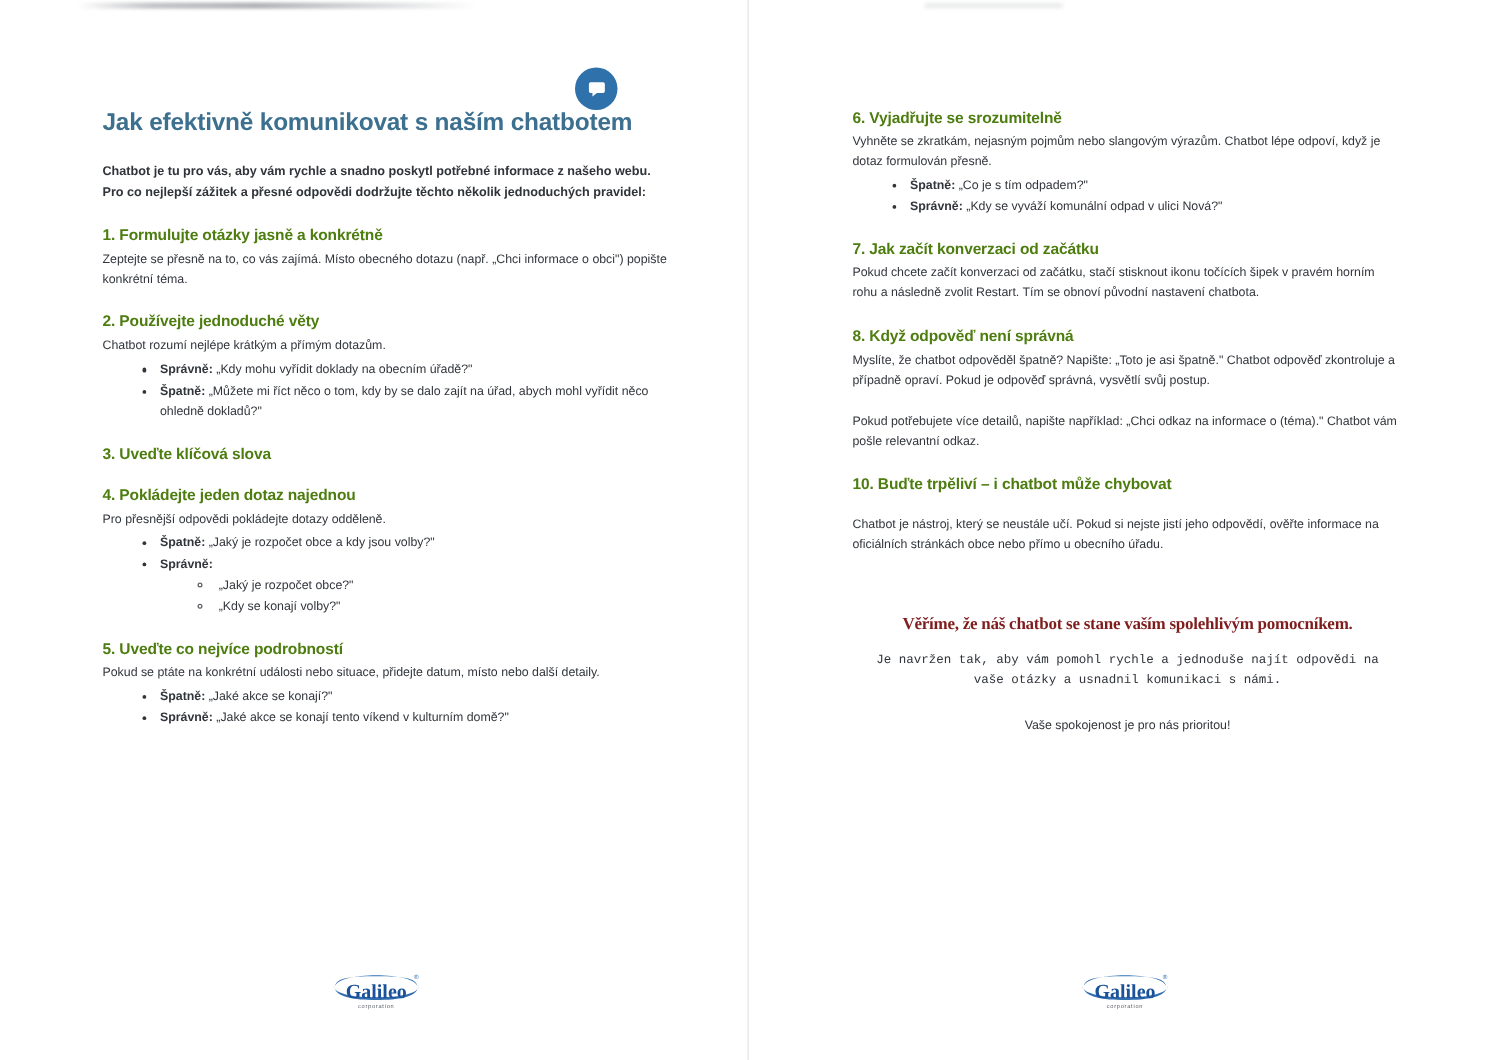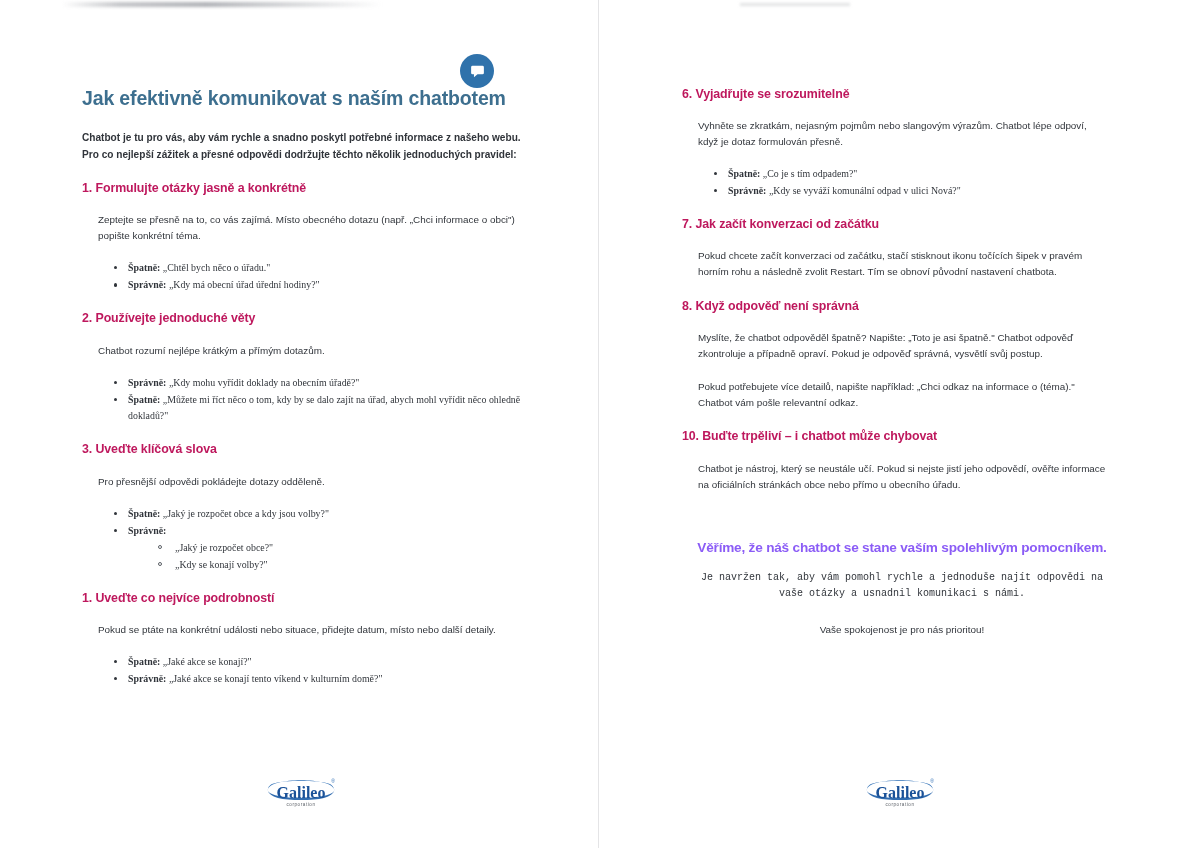--- a/index.html
+++ b/index.html
@@ -92,38 +92,37 @@
     color: #30343a;
     margin: 20px 0 0 0;
   }
 
   
   .section { margin-top: 17px; }
 
   h3.sec-head {
     font-size: 12.4px;
     font-weight: bold;
-    color: #be185d;
+    color: #4d7c0f;
     margin: 0 0 4px 0;
     line-height: 1.3;
     letter-spacing: -.1px;
   }
   .sec-body {
     font-size: 9.9px;
     line-height: 1.62;
     color: #31353b;
-    margin: 16px;
+    margin: 0;
   }
   .sec-body.gap-top { margin-top: 17px; }
 
   ul.examples {
     list-style: none;
     margin: 3px 0 0 0;
     padding: 0 0 0 32px;
-    font-family: Liberation Serif, serif;
   }
   ul.examples > li {
     position: relative;
     font-size: 9.9px;
     line-height: 1.62;
     color: #31353b;
     margin-bottom: 1px;
     padding-left: 14px;
   }
   ul.examples > li::before {
@@ -160,24 +159,25 @@
     box-sizing: border-box;
   }
   .lbl { font-weight: bold; }
   .b { font-weight: normal; }
 
   
   .closing { margin-top: 46px; text-align: center; }
   .closing-head {
     font-size: 13.6px;
     font-weight: bold;
-    color: #8b5cf6;
+    color: #7f1d1d;
     line-height: 1.35;
     margin: 13px;
     letter-spacing: -.2px;
+    font-family: Liberation Serif, serif;
   }
   .closing-sub {
     font-size: 10px;
     line-height: 1.6;
     color: #31353b;
     margin: 6px 14px 0 14px;
     font-family: Liberation Mono, monospace;
   }
   .closing-note {
     font-size: 9.9px;
@@ -213,55 +213,52 @@
         <path d="M5 4h14a2 2 0 0 1 2 2v8a2 2 0 0 1-2 2h-7l-5 4v-4H5a2 2 0 0 1-2-2V6a2 2 0 0 1 2-2z" fill="#ffffff"></path>
       </svg>
     </div>
   </div>
 
   <p class="intro">Chatbot je tu pro vás, aby vám rychle a snadno poskytl potřebné informace z našeho webu. Pro co nejlepší zážitek a přesné odpovědi dodržujte těchto několik jednoduchých pravidel:</p>
 
   <div class="section">
     <h3 class="sec-head">1. Formulujte otázky jasně a konkrétně</h3>
     <p class="sec-body">Zeptejte se přesně na to, co vás zajímá. Místo obecného dotazu (např. „Chci informace o obci") popište konkrétní téma.</p>
-    <ul class="examples">
-      <li><span class="lbl">Špatně:</span> <span>„Chtěl bych něco o úřadu."</span></li>
-      <li><span class="lbl">Správně:</span> <span>„Kdy má obecní úřad úřední hodiny?"</span></li>
-    </ul>
   </div>
 
   <div class="section">
     <h3 class="sec-head">2. Používejte jednoduché věty</h3>
     <p class="sec-body">Chatbot rozumí nejlépe krátkým a přímým dotazům.</p>
     <ul class="examples">
       <li><span class="lbl">Správně:</span> <span>„Kdy mohu vyřídit doklady na obecním úřadě?"</span></li>
       <li><span class="lbl">Špatně:</span> <span>„Můžete mi říct něco o tom, kdy by se dalo zajít na úřad, abych mohl vyřídit něco ohledně dokladů?"</span></li>
     </ul>
   </div>
 
   <div class="section">
     <h3 class="sec-head">3. Uveďte klíčová slova</h3>
   </div>
 
   <div class="section">
+    <h3 class="sec-head">4. Pokládejte jeden dotaz najednou</h3>
     <p class="sec-body">Pro přesnější odpovědi pokládejte dotazy odděleně.</p>
     <ul class="examples">
       <li><span class="lbl">Špatně:</span> <span>„Jaký je rozpočet obce a kdy jsou volby?"</span></li>
       <li>
         <span class="lbl">Správně:</span>
         <ul class="sub-examples">
           <li>„Jaký je rozpočet obce?"</li>
           <li>„Kdy se konají volby?"</li>
         </ul>
       </li>
     </ul>
   </div>
 
   <div class="section">
-    <h3 class="sec-head">1. Uveďte co nejvíce podrobností</h3>
+    <h3 class="sec-head">5. Uveďte co nejvíce podrobností</h3>
     <p class="sec-body">Pokud se ptáte na konkrétní události nebo situace, přidejte datum, místo nebo další detaily.</p>
     <ul class="examples">
       <li><span class="lbl">Špatně:</span> <span>„Jaké akce se konají?"</span></li>
       <li><span class="lbl">Správně:</span> <span>„Jaké akce se konají tento víkend v kulturním domě?"</span></li>
     </ul>
   </div>
 
 </div>
 
 <div class="col col-right">

